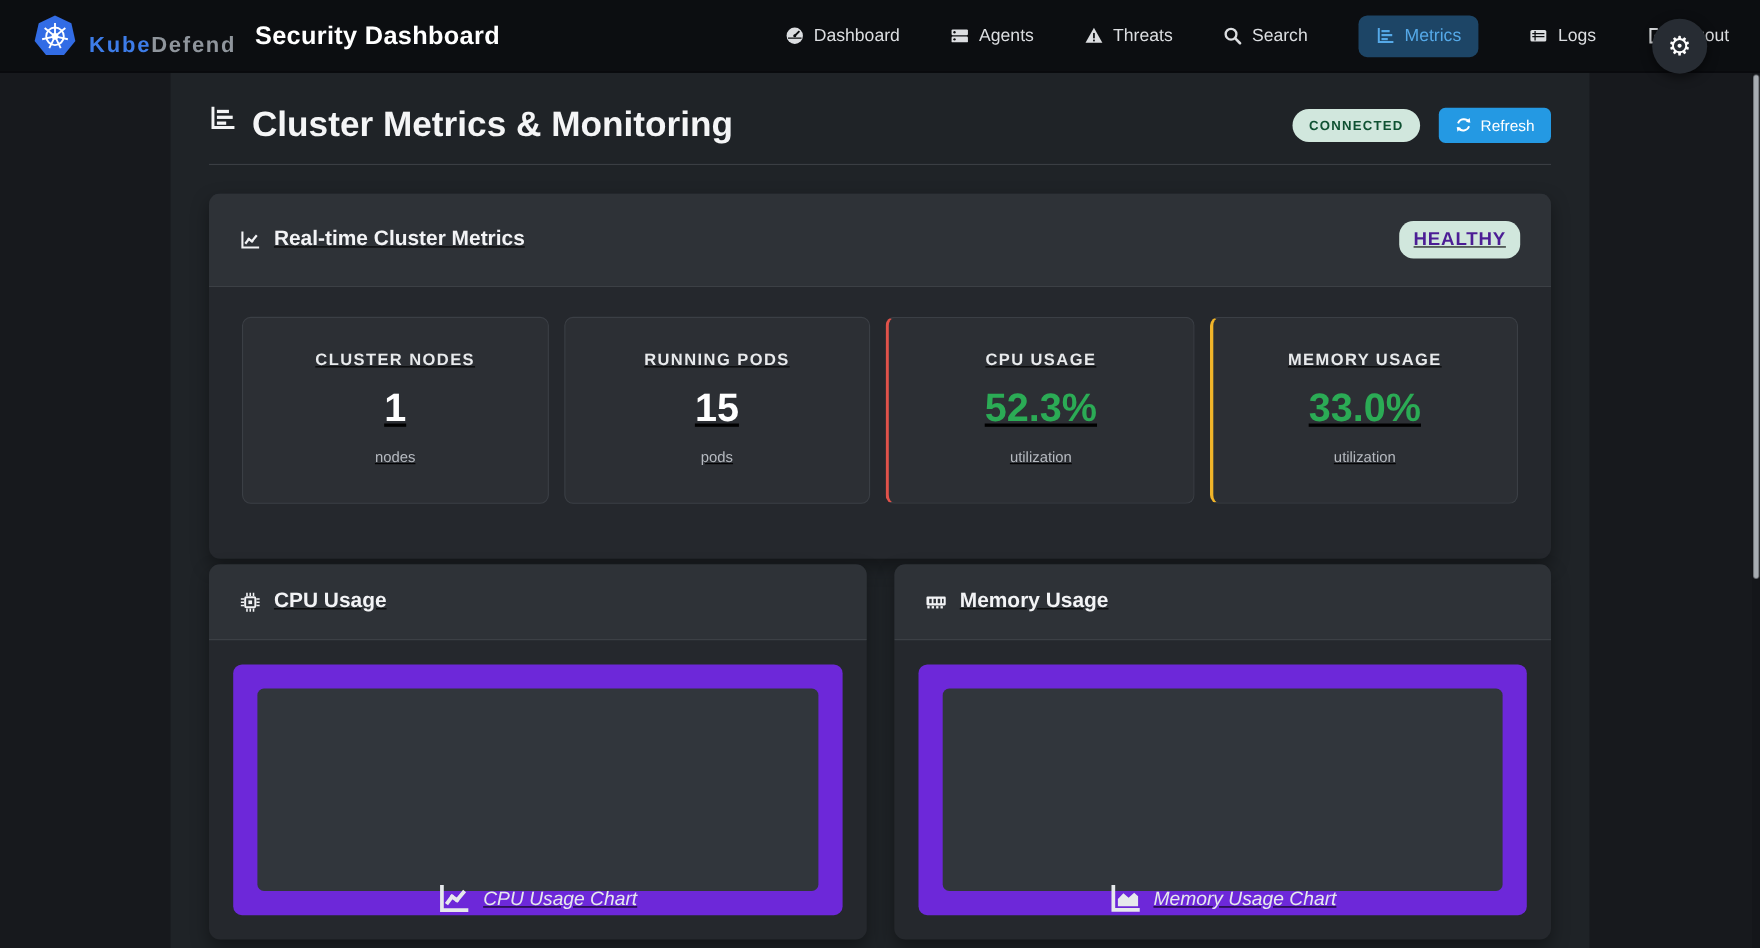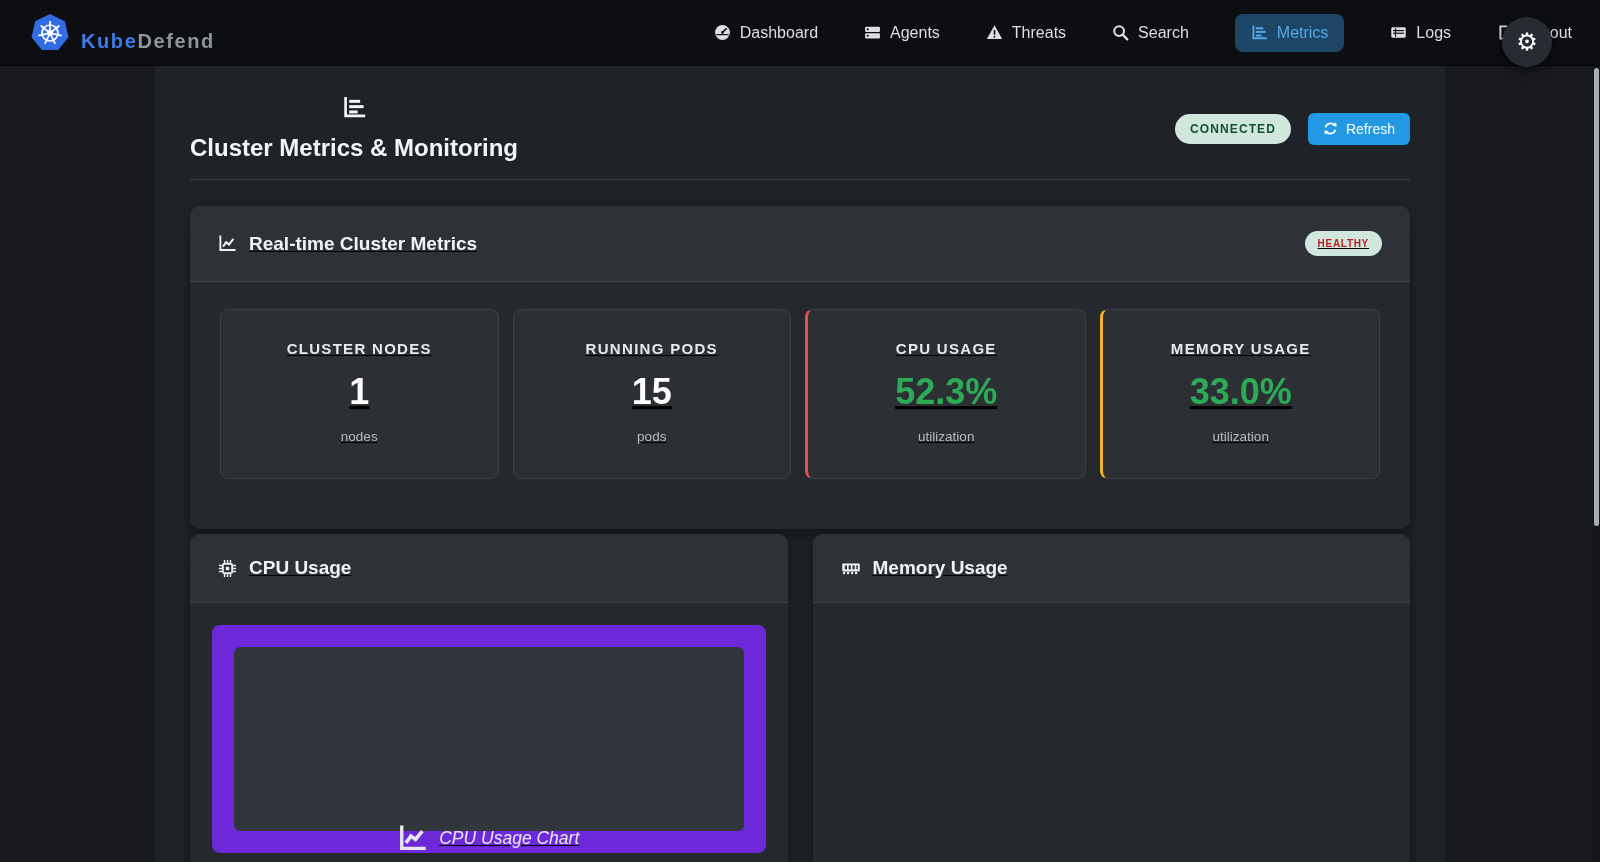--- a/index.html
+++ b/index.html
@@ -42,21 +42,21 @@
     font-family:"DejaVu Sans",sans-serif;
   }
 
   
   .content {
     width:1290px; margin:0 auto; background:#1f2327;
     padding:29px 35px 8px;
   }
 
   .page-header { display:flex; align-items:center; justify-content:space-between; }
-  .page-title { display:flex; align-items:center; gap:14px; color:#f4f5f6; font-size:24px; font-weight:bold; margin:0;flex-direction:column; }
+  .page-title { display:flex; align-items:flex-start; gap:14px; color:#f4f5f6; font-size:32px; font-weight:bold; margin:0; }
   .page-title svg { display:block; }
   .badges { display:flex; align-items:center; gap:17px; }
   .badge-connected {
     background:#d1e7dd; color:#0f5132; font-weight:bold; font-size:12px;
     letter-spacing:1.1px; padding:8px 15px; border-radius:20px;
   }
   .btn-refresh {
     display:flex; gap:8px;
     background:#2499e3; color:#fff; font-size:14px;
     border:none; border-radius:6px; padding:8px 15px; cursor:pointer;
@@ -72,21 +72,21 @@
   }
   .card.metrics { margin-top:26px; }
   .card-header {
     display:flex; align-items:center; justify-content:space-between;
     background:#2e3237; border-bottom:1px solid rgba(255,255,255,.07);
     padding:25px 28px;
   }
   .card-title { display:flex; align-items:center; gap:12px; color:#f2f3f5; font-size:19px; font-weight:bold; }
   .card-title svg { display:block; }
   .badge-healthy {
-    background:#d1e7dd; color:#b91c1c; font-weight:bold; font-size:10px;
+    background:#d1e7dd; color:#4c1d95; font-weight:bold; font-size:17px;
     letter-spacing:.7px; padding:7px 13px; border-radius:13px;
   }
 
   .tiles { display:flex; gap:14px; padding:27px 30px 50px; }
   .tile {
     flex:1; background:#2c2f34; border:1px solid #3b3f45; border-radius:8px;
     text-align:center; padding:30px 10px 34px;
   }
   .tile.cpu    { border-left:3px solid #e0524a; }
   .tile.memory { border-left:3px solid #f0b429; }
@@ -128,20 +128,21 @@
         <line x1="20" y1="20" x2="31.7" y2="22.7"></line>
         <line x1="20" y1="20" x2="25.2" y2="30.8"></line>
         <line x1="20" y1="20" x2="14.8" y2="30.8"></line>
         <line x1="20" y1="20" x2="8.3" y2="22.7"></line>
         <line x1="20" y1="20" x2="10.6" y2="12.5"></line>
       </g>
       <circle cx="20" cy="20" r="3.1" fill="#ffffff"></circle>
     </svg>
     <span class="brand-text"><span class="brand-kube">Kube</span><span class="brand-defend">Defend</span></span>
   </div>
+  <span class="app-title">Security Dashboard</span>
 
   <div class="nav-links">
     <a class="nav-link">
       <svg width="17" height="17" viewBox="0 0 16 16">
         <circle cx="8" cy="8" r="7" fill="currentColor"></circle>
         <line x1="8" y1="8" x2="12" y2="4" stroke="#0c0e11" stroke-width="1.6"></line>
         <circle cx="8" cy="8" r="1.3" fill="#0c0e11"></circle>
         <line x1="2.2" y1="10" x2="13.8" y2="10" stroke="#0c0e11" stroke-width="1.1"></line>
       </svg>
       <span>Dashboard</span>
@@ -329,16 +330,28 @@
             <g fill="#f2f3f5">
               <rect x="1.6" y="11.2" width="1.7" height="1.7"></rect>
               <rect x="4.8" y="11.2" width="1.7" height="1.7"></rect>
               <rect x="8" y="11.2" width="1.7" height="1.7"></rect>
               <rect x="11.2" y="11.2" width="1.7" height="1.7"></rect>
             </g>
           </svg>
           <span>Memory Usage</span>
         </span>
       </div>
+      <div class="chart-body">
+        <div class="chart-placeholder">
+          <div class="chart-placeholder-inner"></div>
+          <div class="chart-placeholder-content">
+            <svg width="30" height="30" viewBox="0 0 16 16">
+              <path d="M2.2 1.3 V13.4 H15" fill="none" stroke="#e6e9ec" stroke-width="1.8"></path>
+              <path d="M4.4 11.6 V8.1 L7.1 5.4 L9.6 7.5 L12.3 5.1 L14.2 6.8 V11.6 Z" fill="#e6e9ec"></path>
+            </svg>
+            <span>Memory Usage Chart</span>
+          </div>
+        </div>
+      </div>
     </section>
 
   </div>
 </main>
 
 </body></html>

